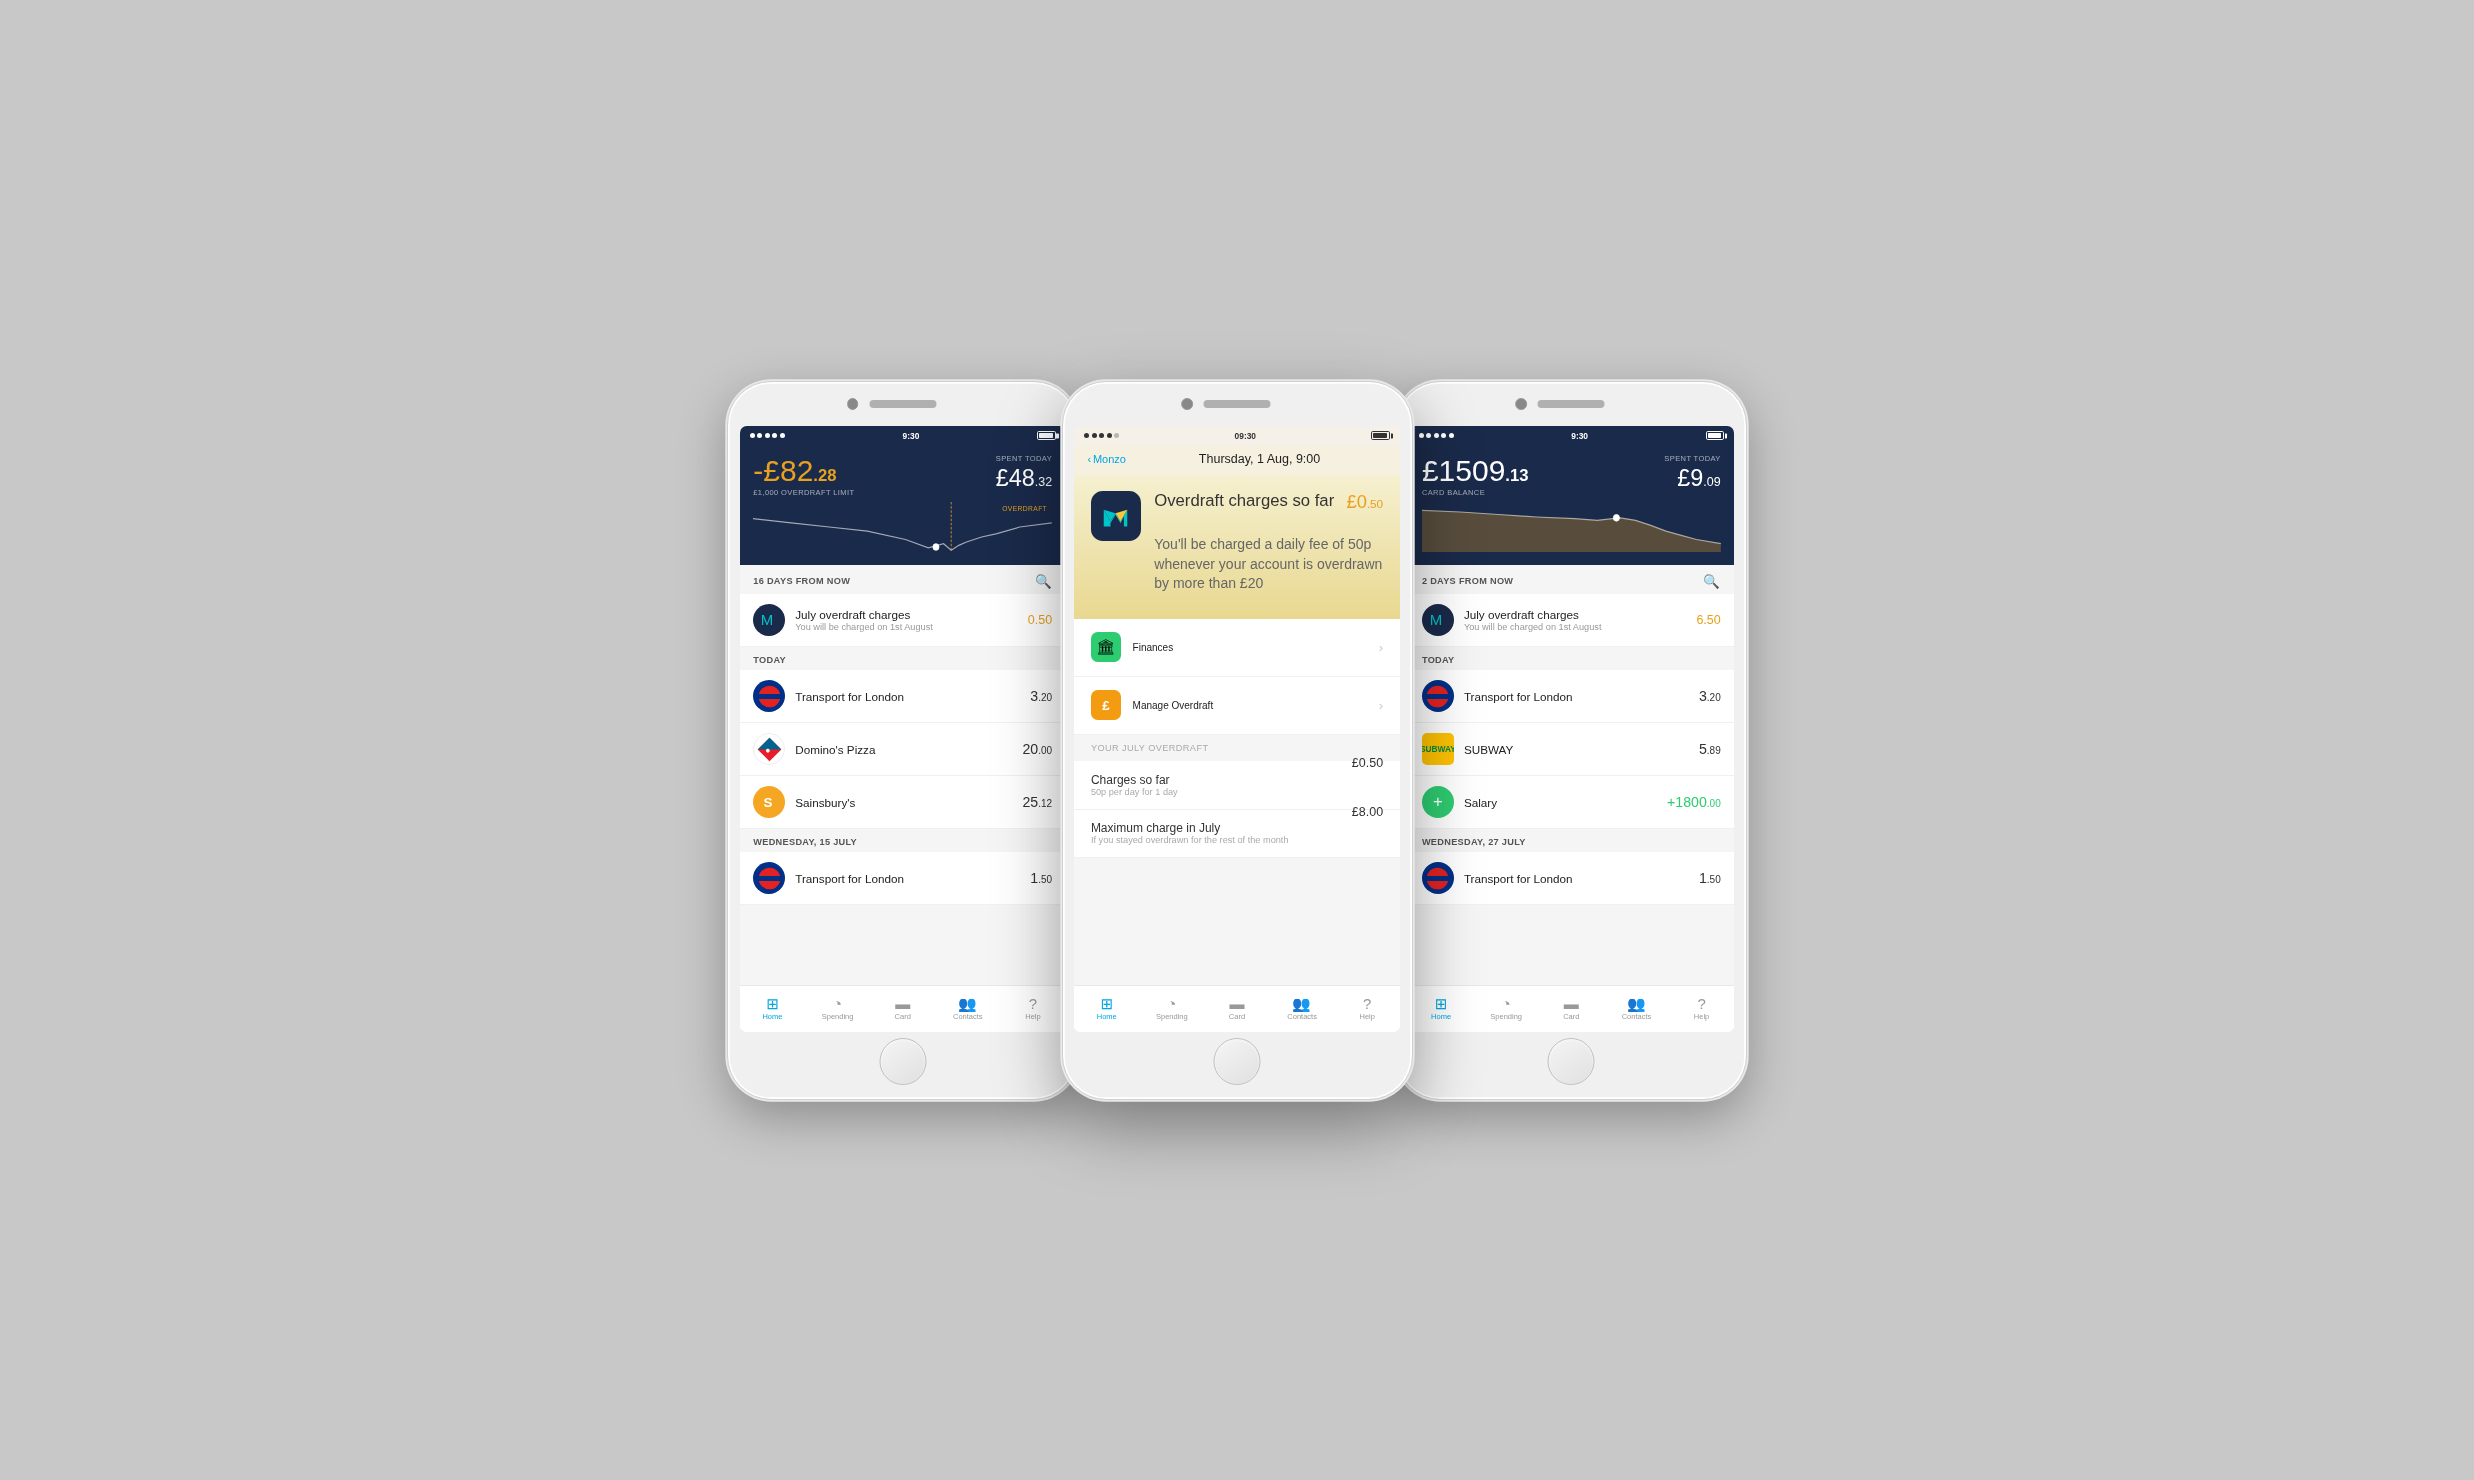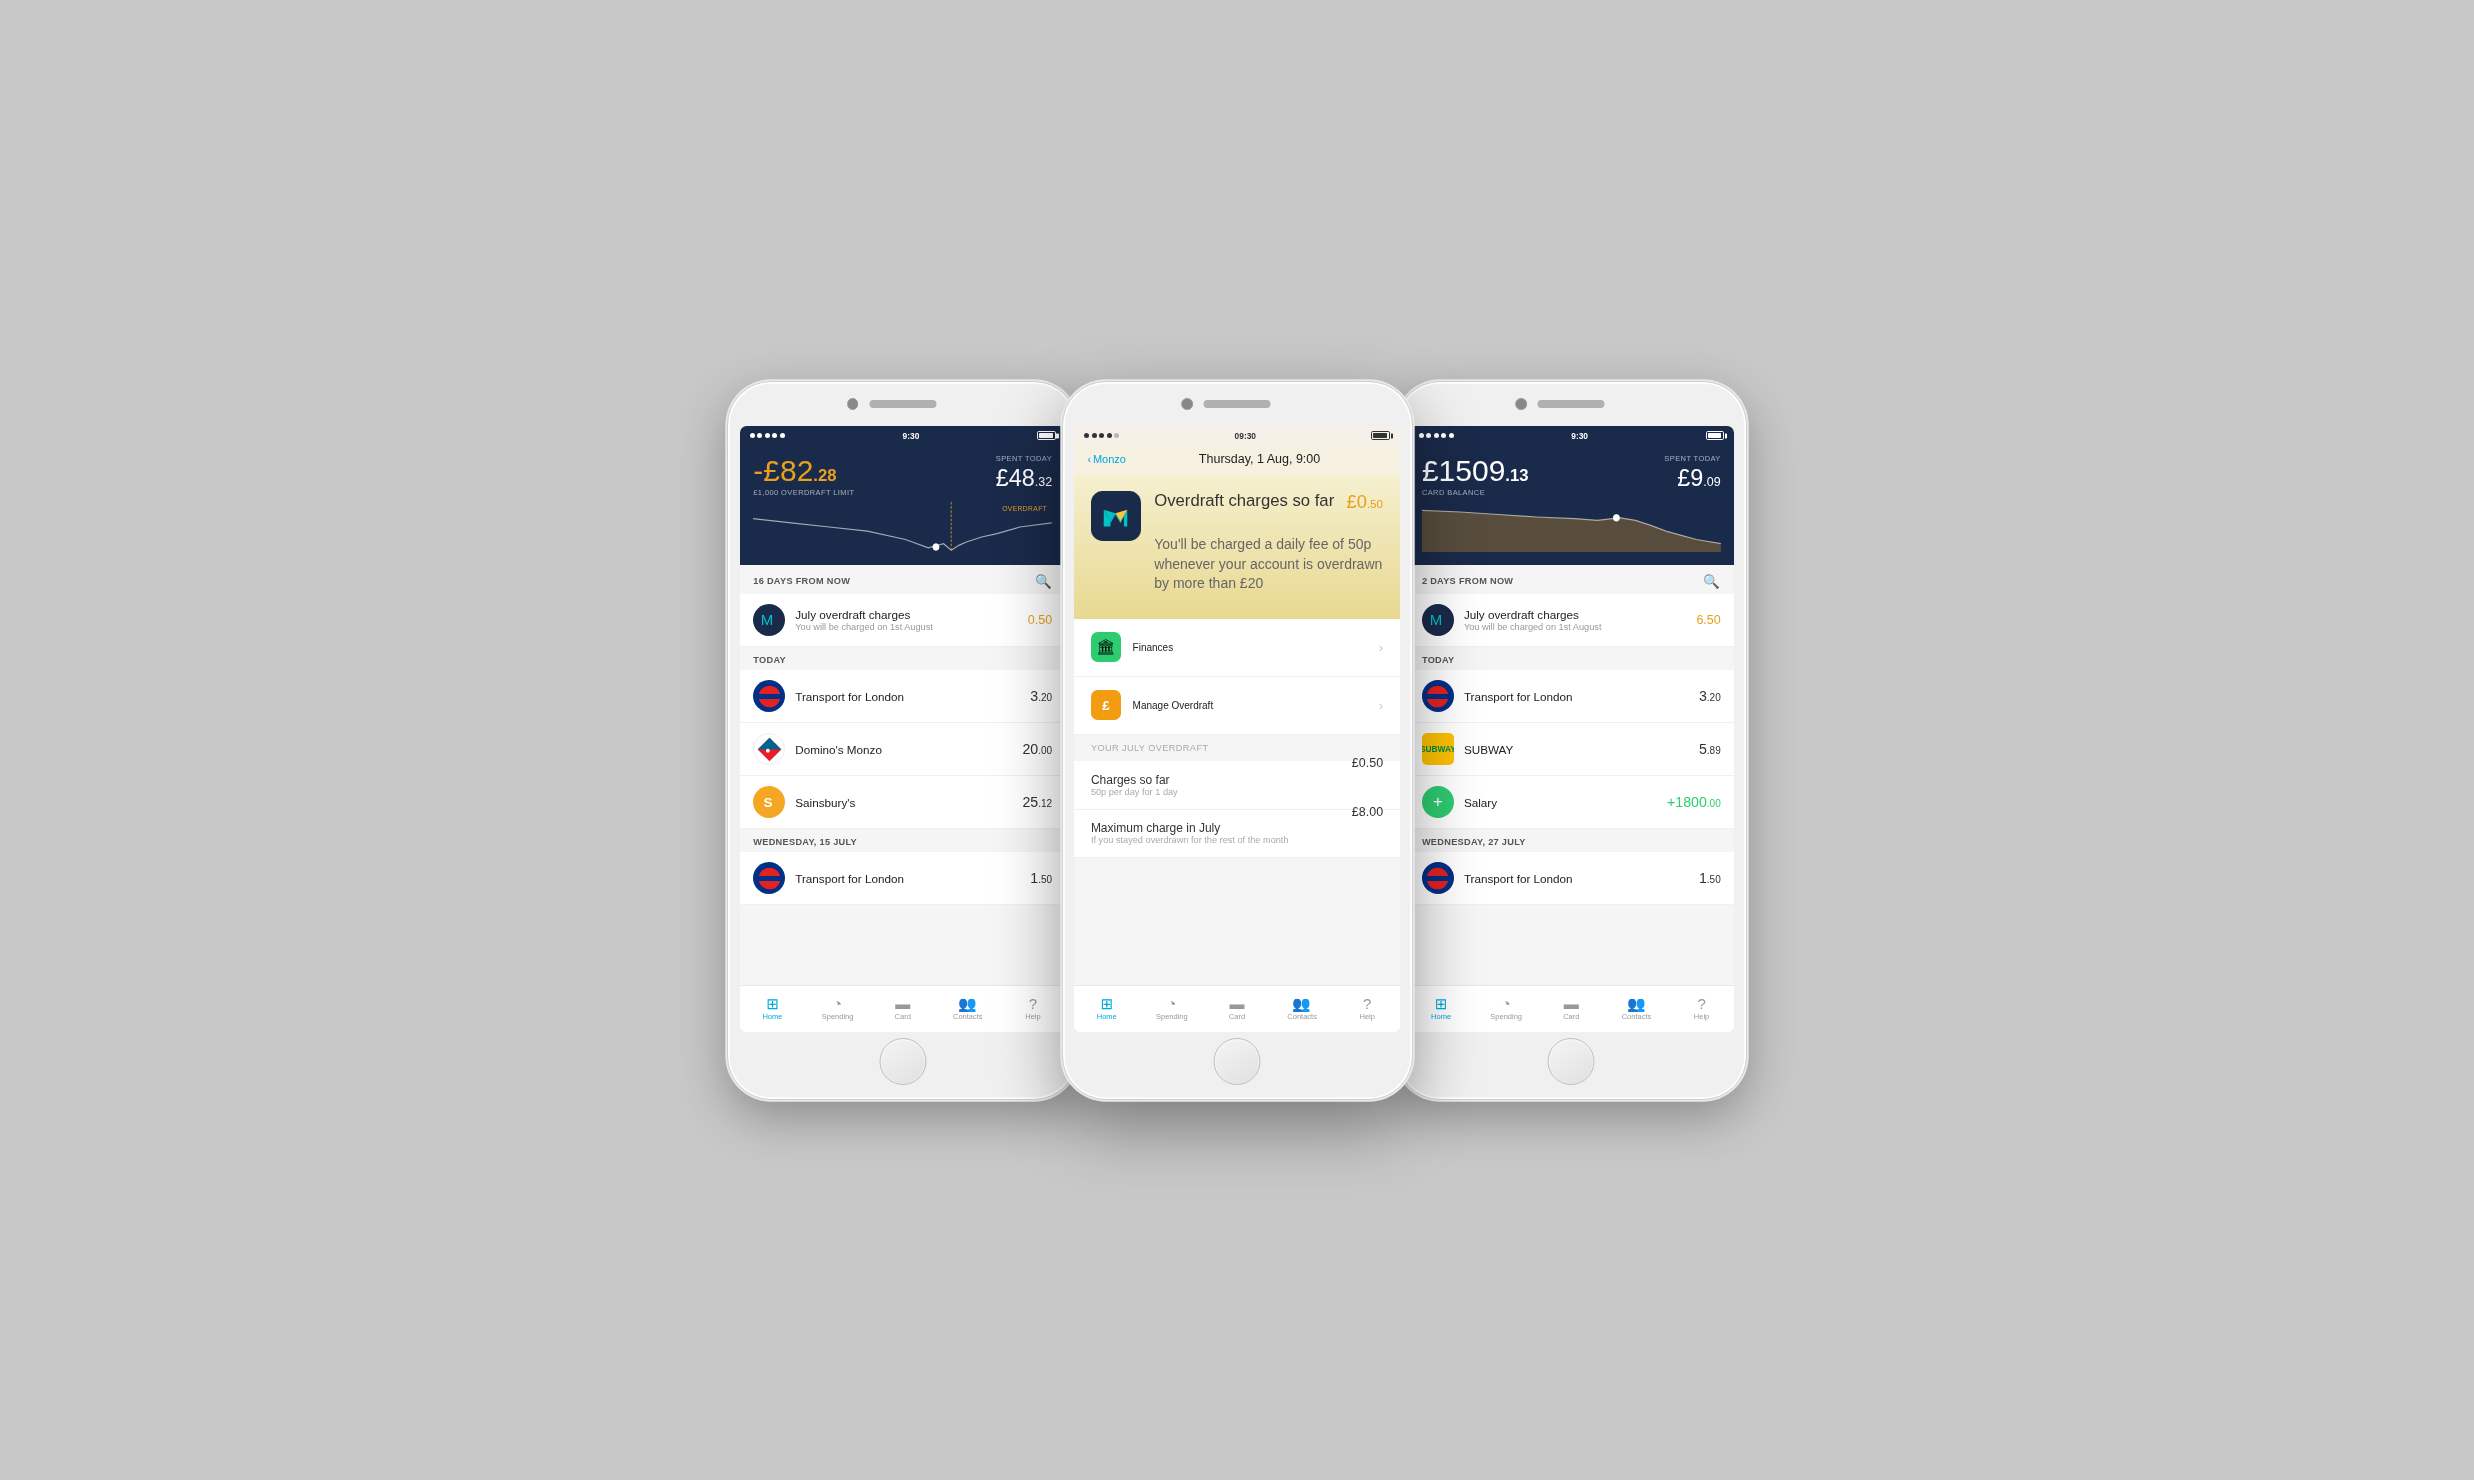--- a/index.html
+++ b/index.html
@@ -572,21 +572,21 @@
 
         <div class="transaction-item">
           <div class="transaction-logo" style="background:#fff; border:0.8px solid #eee;">
             <svg width="27" height="27" viewBox="0 0 32 32" style="font-size:18px">
               <polygon points="16,2 30,16 16,30 2,16" fill="#e61e28"></polygon>
               <polygon points="16,2 30,16 16,16 2,16" fill="#006491"></polygon>
               <text x="11" y="20" font-size="10" fill="white" font-weight="bold">●</text>
             </svg>
           </div>
           <div class="transaction-info">
-            <div class="transaction-name">Domino's Monzo</div>
+            <div class="transaction-name">Domino's Pizza</div>
           </div>
           <div class="transaction-amount">
             <span class="whole">20</span><span style="font-size:10px">.00</span>
           </div>
         </div>
 
         <div class="transaction-item">
           <div class="transaction-logo" style="background:#f5a623;">
             <svg width="27" height="27" viewBox="0 0 32 32" style="font-size:18px">
               <circle cx="16" cy="16" r="14" fill="#f5a623"></circle>

